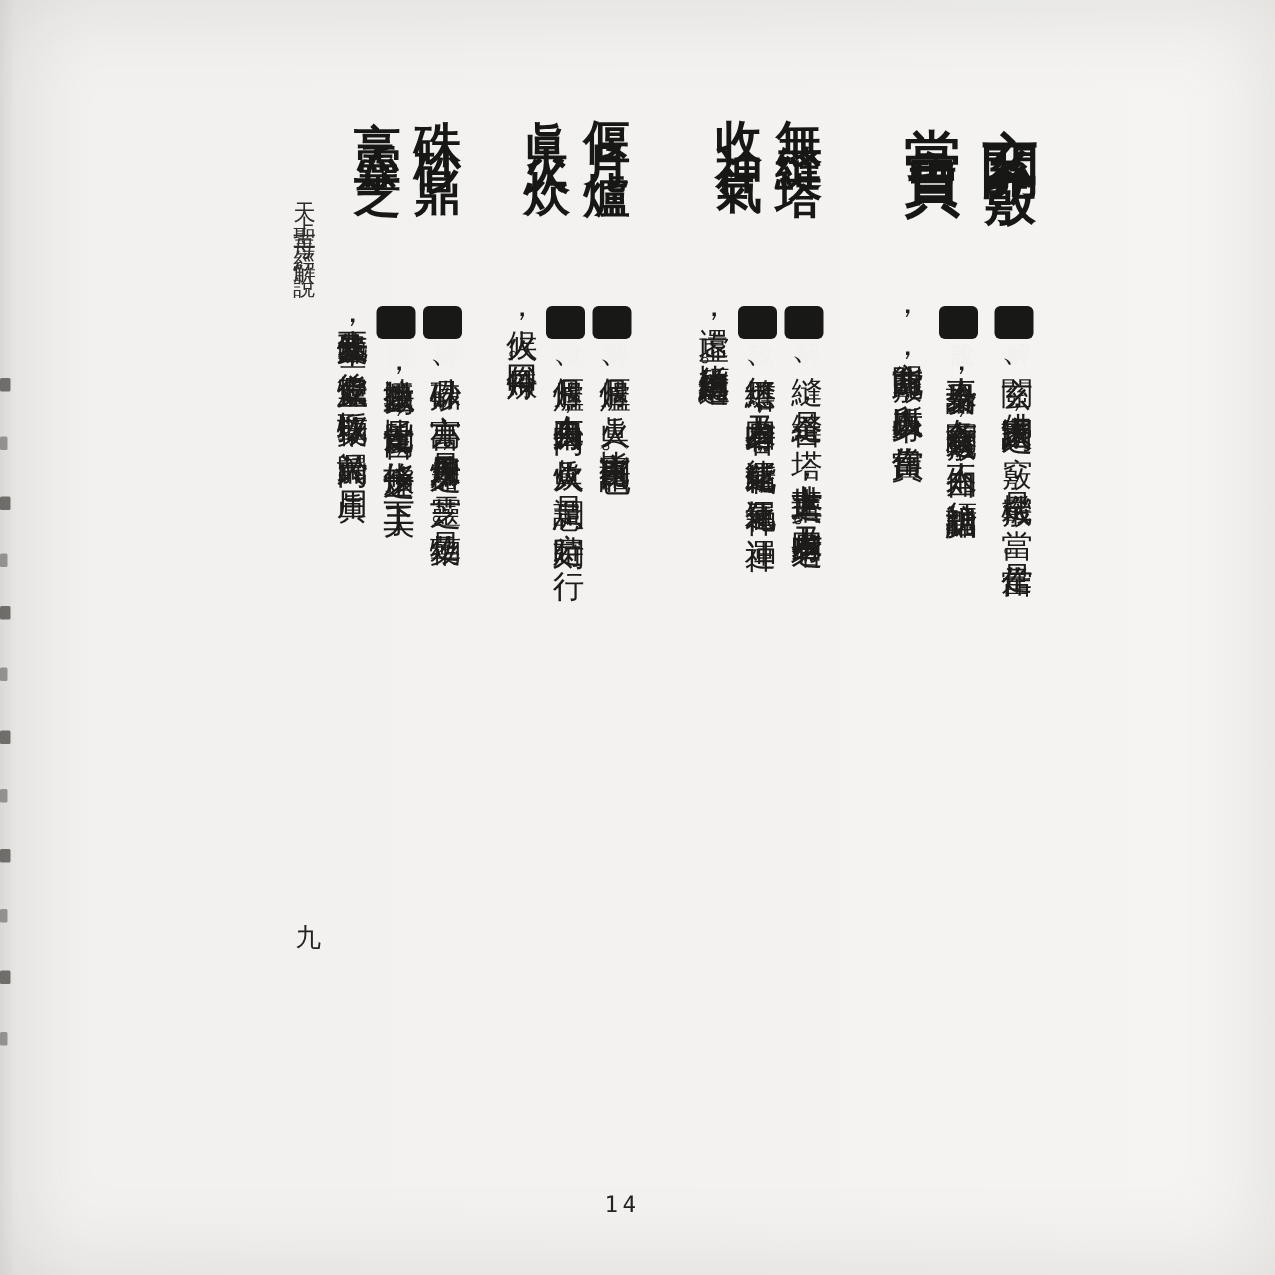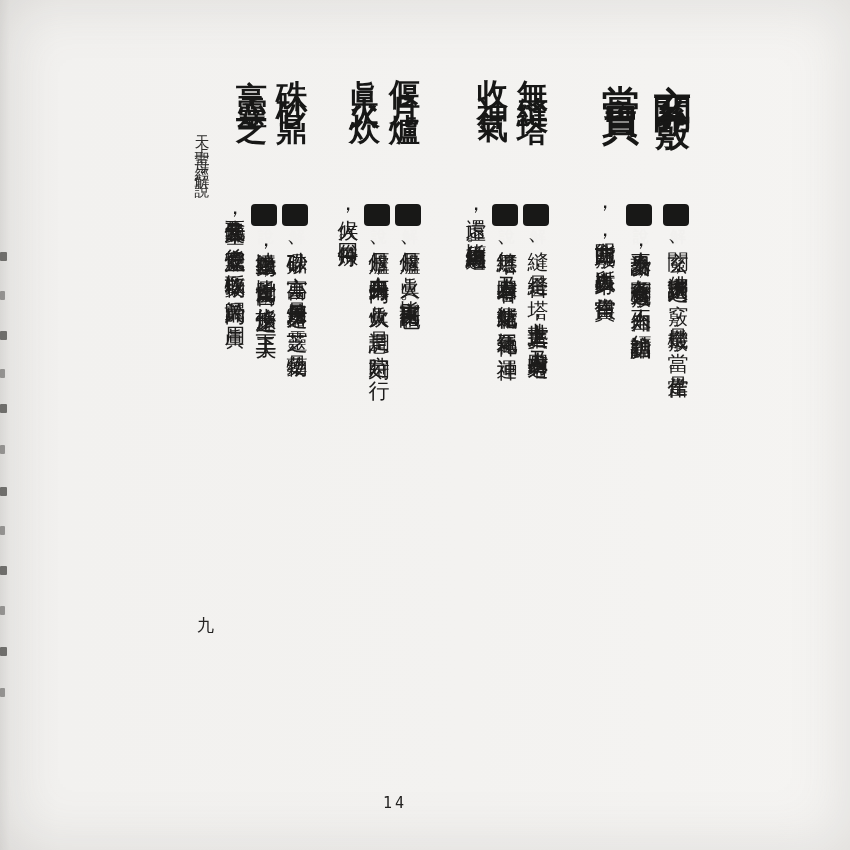--- a/index.html
+++ b/index.html
@@ -34,21 +34,21 @@
   .section:nth-of-type(n+2) .c2{right:33px;}
   .section:nth-of-type(n+2) .c3{right:64px;}
   .mark{display:inline-block;width:26px;height:22px;line-height:22px;text-align:center;
         background:#181817;color:#f1f0ee;border-radius:4px;
         font-size:16px;font-weight:700;letter-spacing:0;margin:1px 0 9px 0;}
   
   .running-title{position:absolute;top:123px;left:192px;writing-mode:vertical-rl;
         text-orientation:mixed;font-size:15px;letter-spacing:8px;color:#2d2c2b;}
   .folio{position:absolute;top:603px;left:194px;font-size:17px;color:#242322;
         writing-mode:vertical-rl;}
-  .page-number{position:absolute;top:794px;left:383px;
+  .page-number{position:absolute;top:794px;left:403px;
         font-family:"DejaVu Sans Mono","Liberation Mono",monospace;
         font-size:15px;letter-spacing:3px;color:#232221;}
 </style>
 </head>
 <body>
 
 <div class="page">
 
   <div class="edge-artifacts">
     <i style="top:252px"></i>

